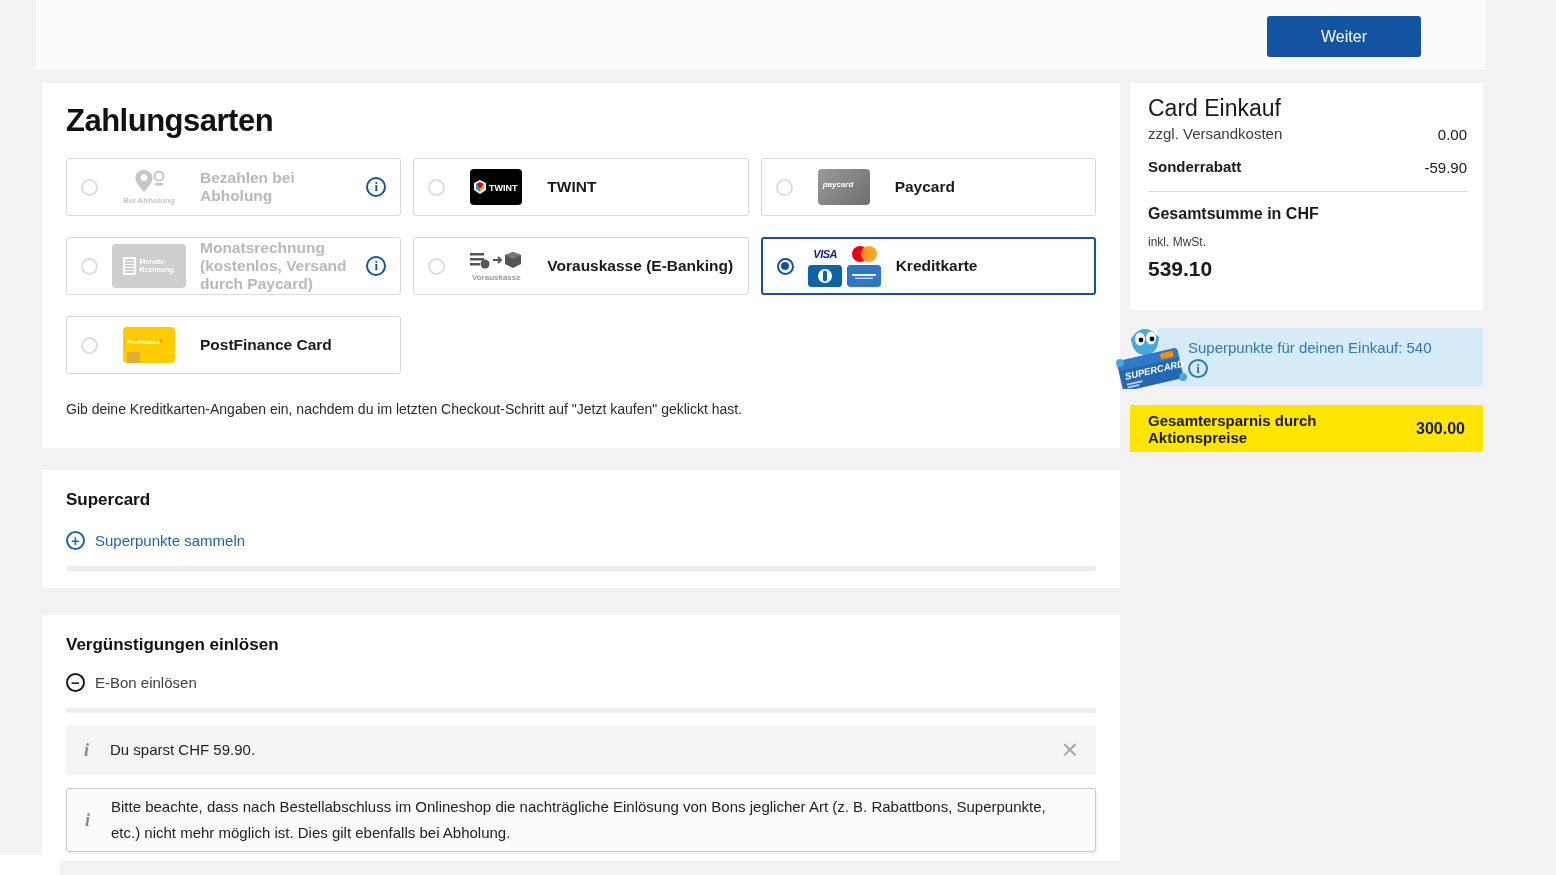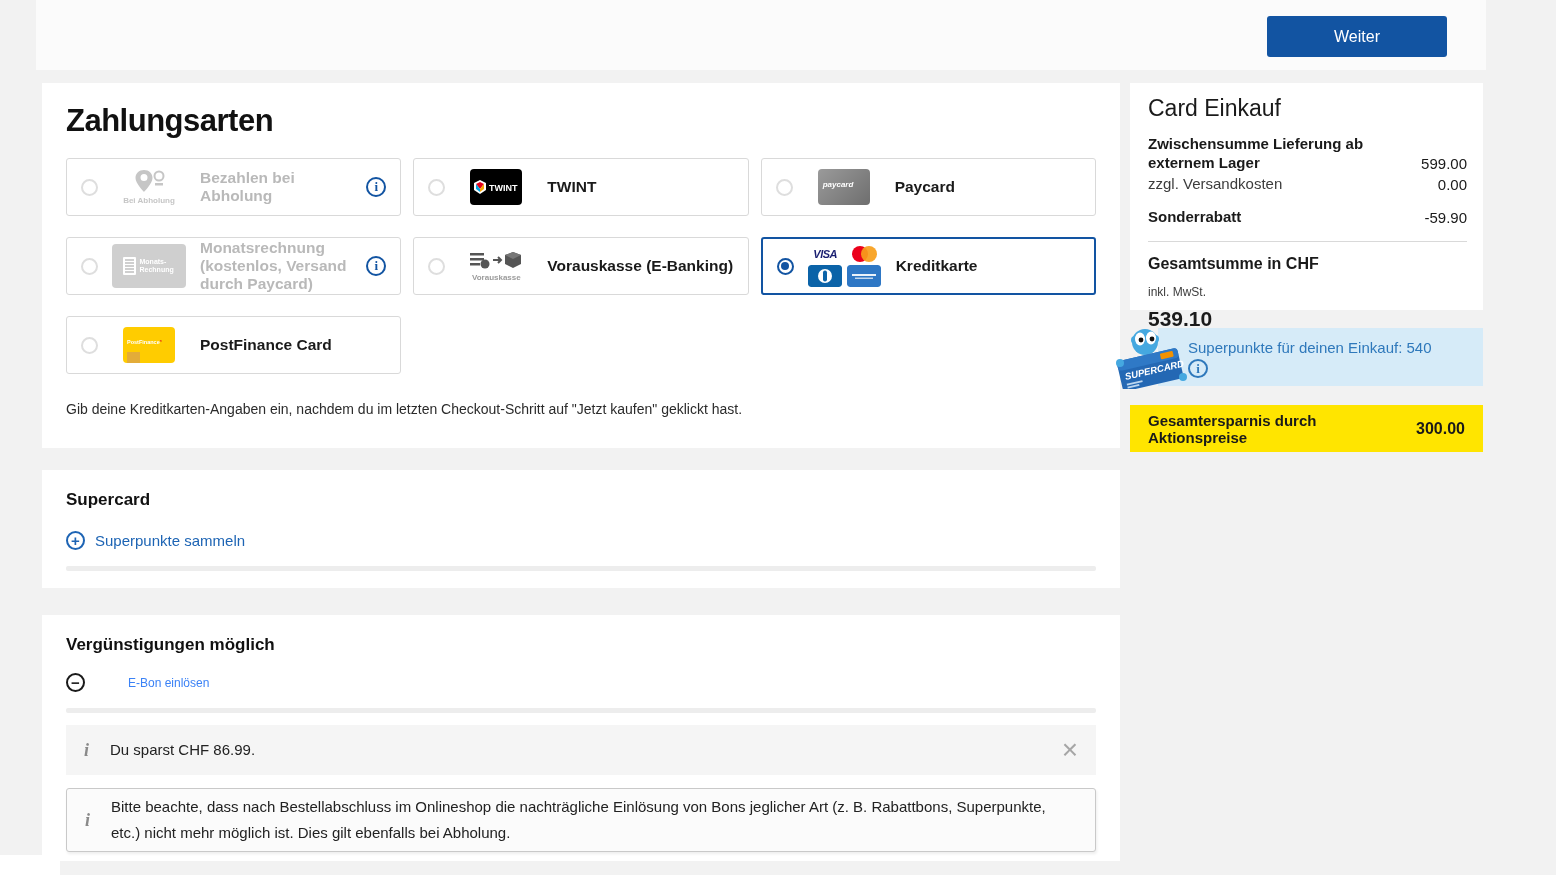--- a/index.html
+++ b/index.html
@@ -9,21 +9,21 @@
     background:#f2f2f2;
     font-family:"Liberation Sans", sans-serif;
     color:#1a1a1a;
     overflow:hidden;
   }
   .abs { position:absolute; }
 
   
   .topband { left:36px; top:0; width:1450px; height:70px; background:#fbfbfb; }
   .btn-weiter {
-    position:absolute; left:1267px; top:16px; width:180px; height:41px;
+    position:absolute; left:1267px; top:16px; width:154px; height:41px;
     background:#1254a2; color:#fff; border:none; border-radius:3px;
     font-size:16px; font-family:"Liberation Sans", sans-serif; cursor:pointer;
     display:flex; align-items:center; justify-content:center;
   }
 
   
   .panel { background:#fff; position:absolute; }
   .panel-payments { left:42px; top:83px; width:1078px; height:365px; padding:20px 24px; }
   .panel-supercard { left:42px; top:470px; width:1078px; height:118px; padding:20px 24px; }
   .panel-benefits  { left:42px; top:615px; width:1078px; height:246px; padding:20px 24px; }
@@ -92,21 +92,21 @@
   .link-row { margin-top:21px; display:flex; align-items:center; gap:10px; cursor:pointer; }
   .link-text { font-size:15px; color:#1d64b4; }
   .circle-glyph {
     width:19px; height:19px; min-width:19px; border-radius:50%;
     display:flex; align-items:center; justify-content:center;
     font-size:15px; font-weight:700; line-height:1;
   }
   .plus { border:2px solid #1d64b4; color:#1d64b4; }
   .minus { border:2px solid #1a1a1a; color:#1a1a1a; }
   .toggle-row { margin-top:18px; display:flex; align-items:center; gap:10px; cursor:pointer; }
-  .toggle-text { font-size:12px; color:#3b82f6;margin-left:33px; }
+  .toggle-text { font-size:15px; color:#404040; }
   .hdivider { height:5px; background:#ededed; margin-top:16px; border-radius:2px; }
 
   .infobox {
     position:absolute; left:24px; width:1030px; display:flex; align-items:center;
     padding:0 18px; gap:16px;
   }
   .infobox-1 { top:110px; height:50px; background:#f5f5f5; }
   .infobox-2 {
     top:173px; height:64px; background:#fbfbfb; border:1px solid #c9c9c9; border-radius:3px;
     box-shadow:1px 2px 3px rgba(0,0,0,0.07); align-items:center;
@@ -281,46 +281,42 @@
 <div class="panel panel-supercard">
   <h2 class="section-title">Supercard</h2>
   <div class="link-row">
     <span class="circle-glyph plus">+</span>
     <span class="link-text">Superpunkte sammeln</span>
   </div>
   <div class="hdivider"></div>
 </div>
 
 <div class="panel panel-benefits">
-  <h2 class="section-title">Vergünstigungen möglich</h2>
+  <h2 class="section-title">Vergünstigungen einlösen</h2>
   <div class="toggle-row">
     <span class="circle-glyph minus">−</span>
     <span class="toggle-text">E-Bon einlösen</span>
   </div>
   <div class="hdivider"></div>
 
   <div class="infobox infobox-1">
     <span class="italic-i">i</span>
-    <span class="infobox-text">Du sparst CHF 86.99.</span>
+    <span class="infobox-text">Du sparst CHF 59.90.</span>
     <span class="close-x">×</span>
   </div>
 
   <div class="infobox infobox-2">
     <span class="italic-i">i</span>
     <span class="infobox-text">Bitte beachte, dass nach Bestellabschluss im Onlineshop die nachträgliche Einlösung von Bons jeglicher Art (z. B. Rabattbons, Superpunkte, etc.) nicht mehr möglich ist. Dies gilt ebenfalls bei Abholung.</span>
   </div>
 </div>
 
 <div class="panel panel-summary">
   <h2 class="summary-title">Card Einkauf</h2>
 
-  <div class="srow sub">
-    <span class="slabel bold" style="width:230px">Zwischensumme Lieferung ab externem Lager</span>
-    <span class="svalue">599.00</span>
-  </div>
   <div class="srow srow-sub">
     <span class="slabel">zzgl. Versandkosten</span>
     <span class="svalue">0.00</span>
   </div>
   <div class="srow srow-rabatt">
     <span class="slabel bold">Sonderrabatt</span>
     <span class="svalue">-59.90</span>
   </div>
 
   <div class="sdivider"></div>

